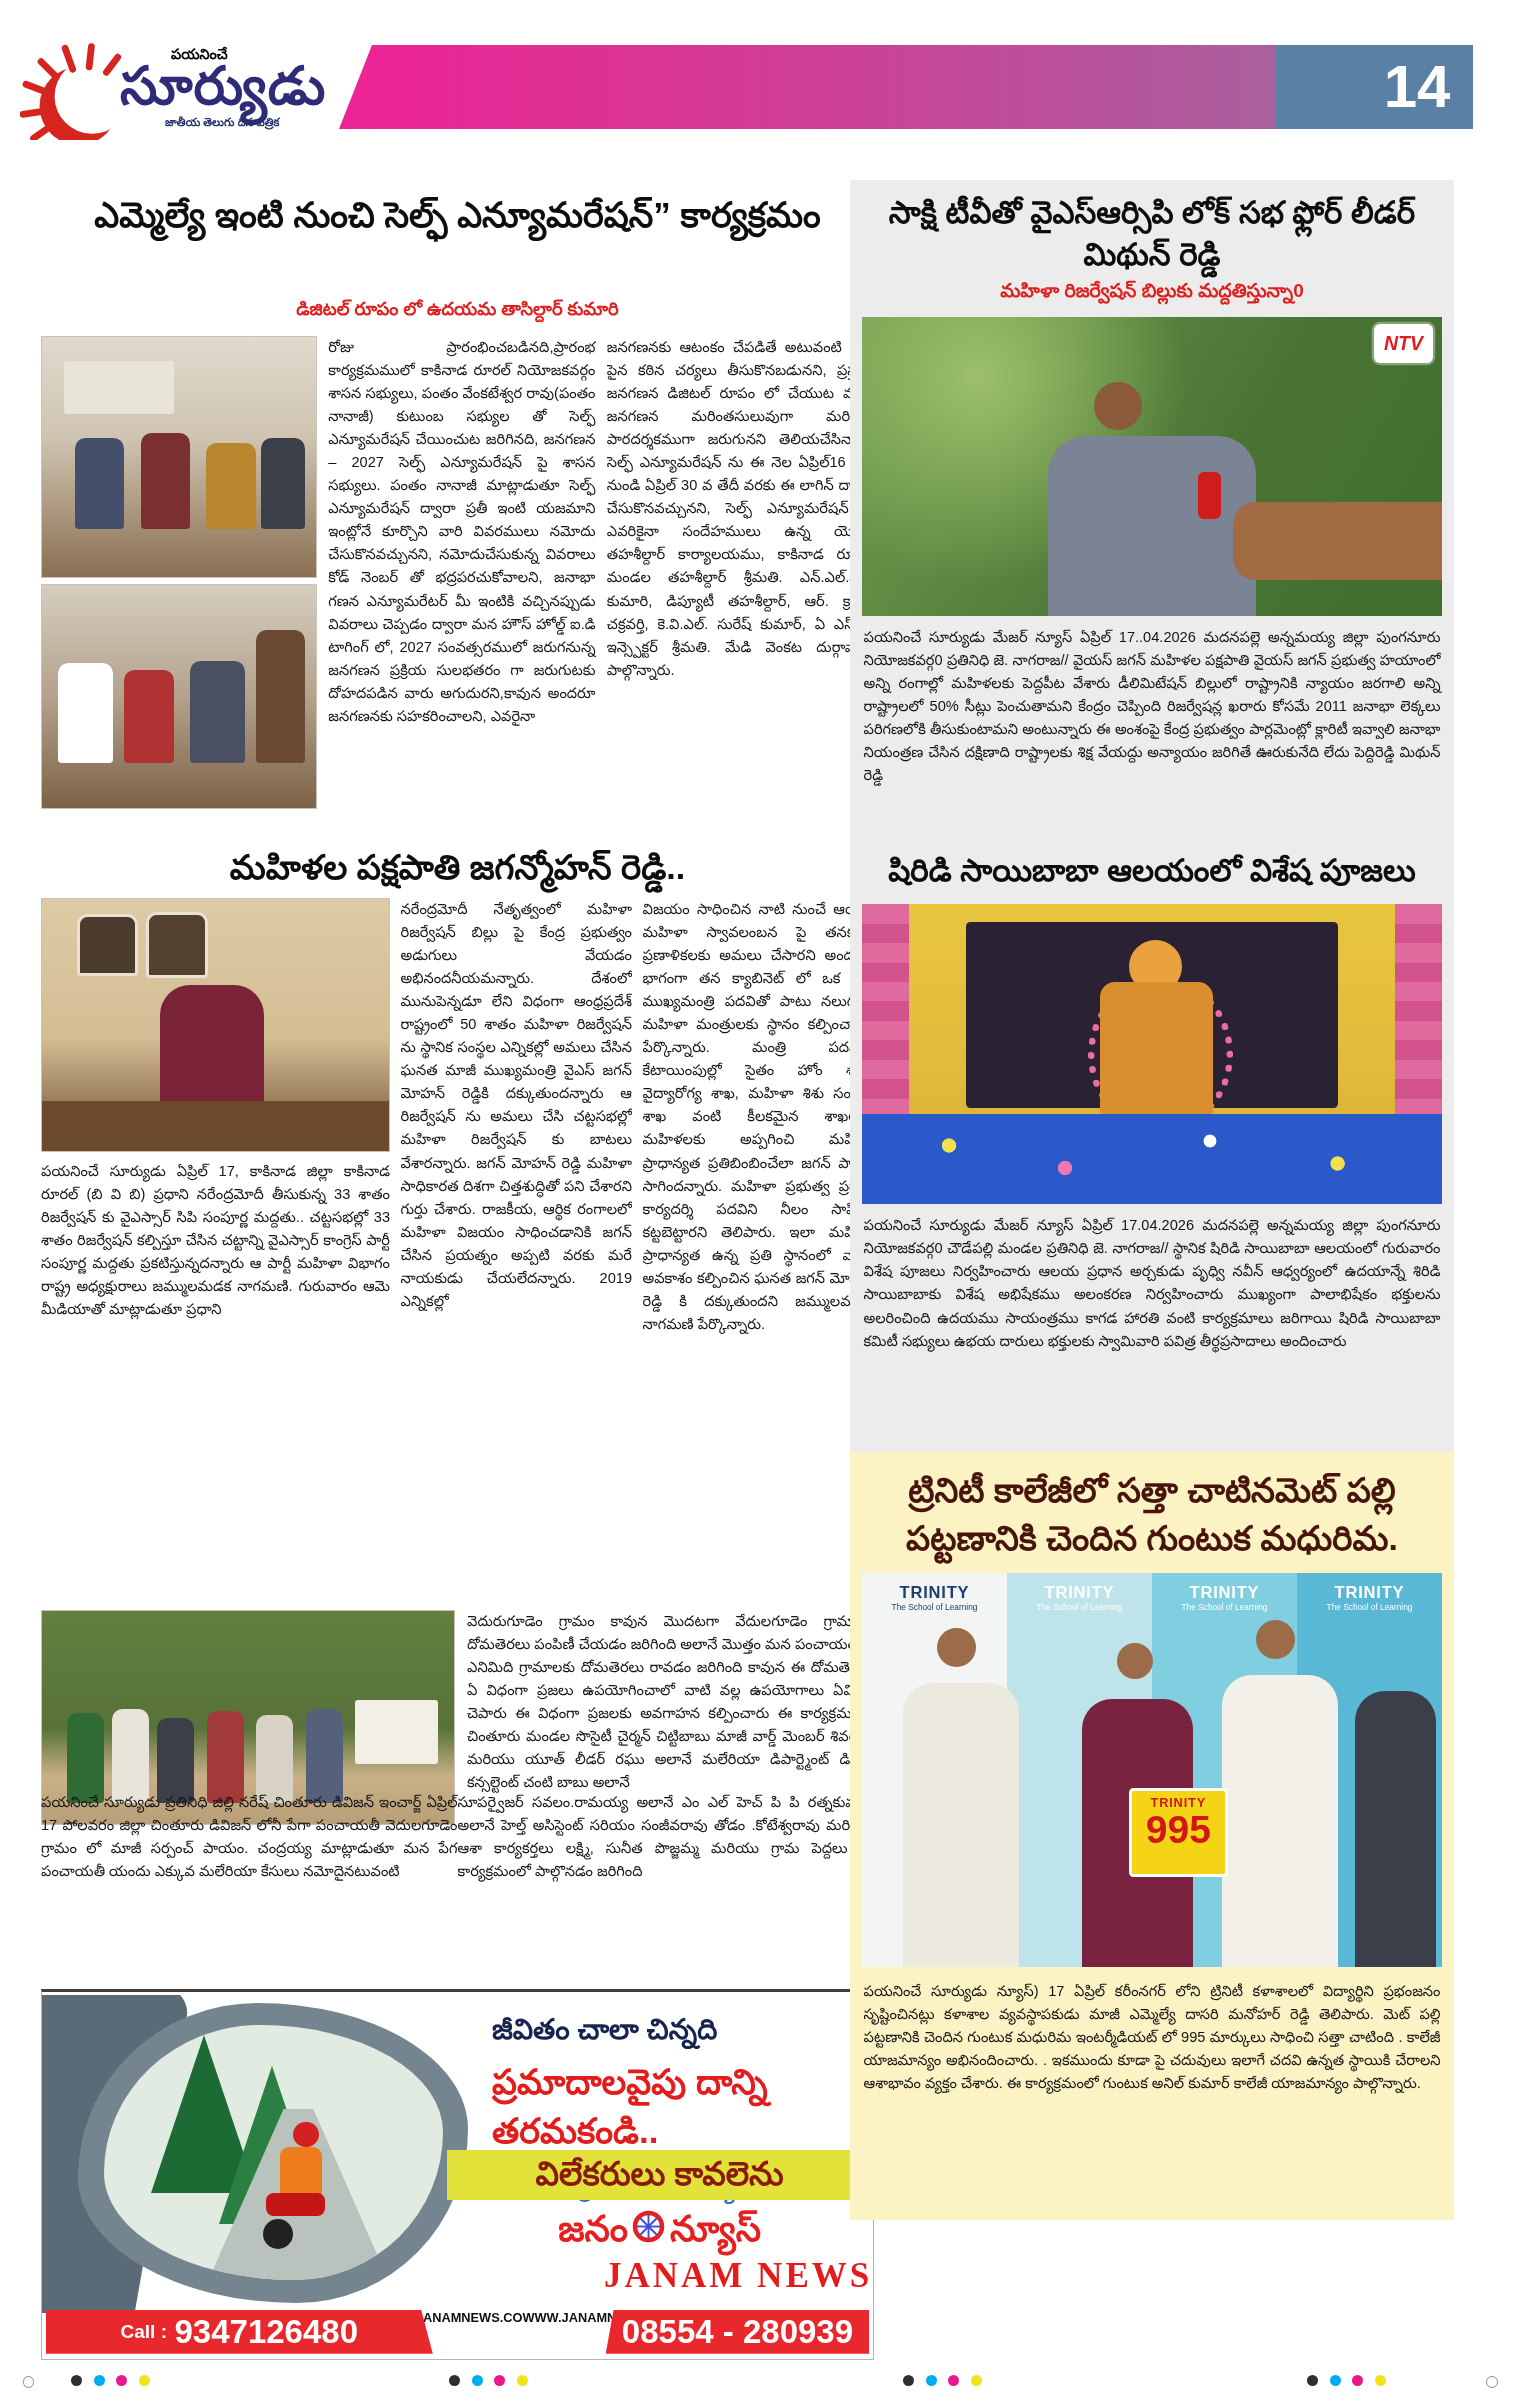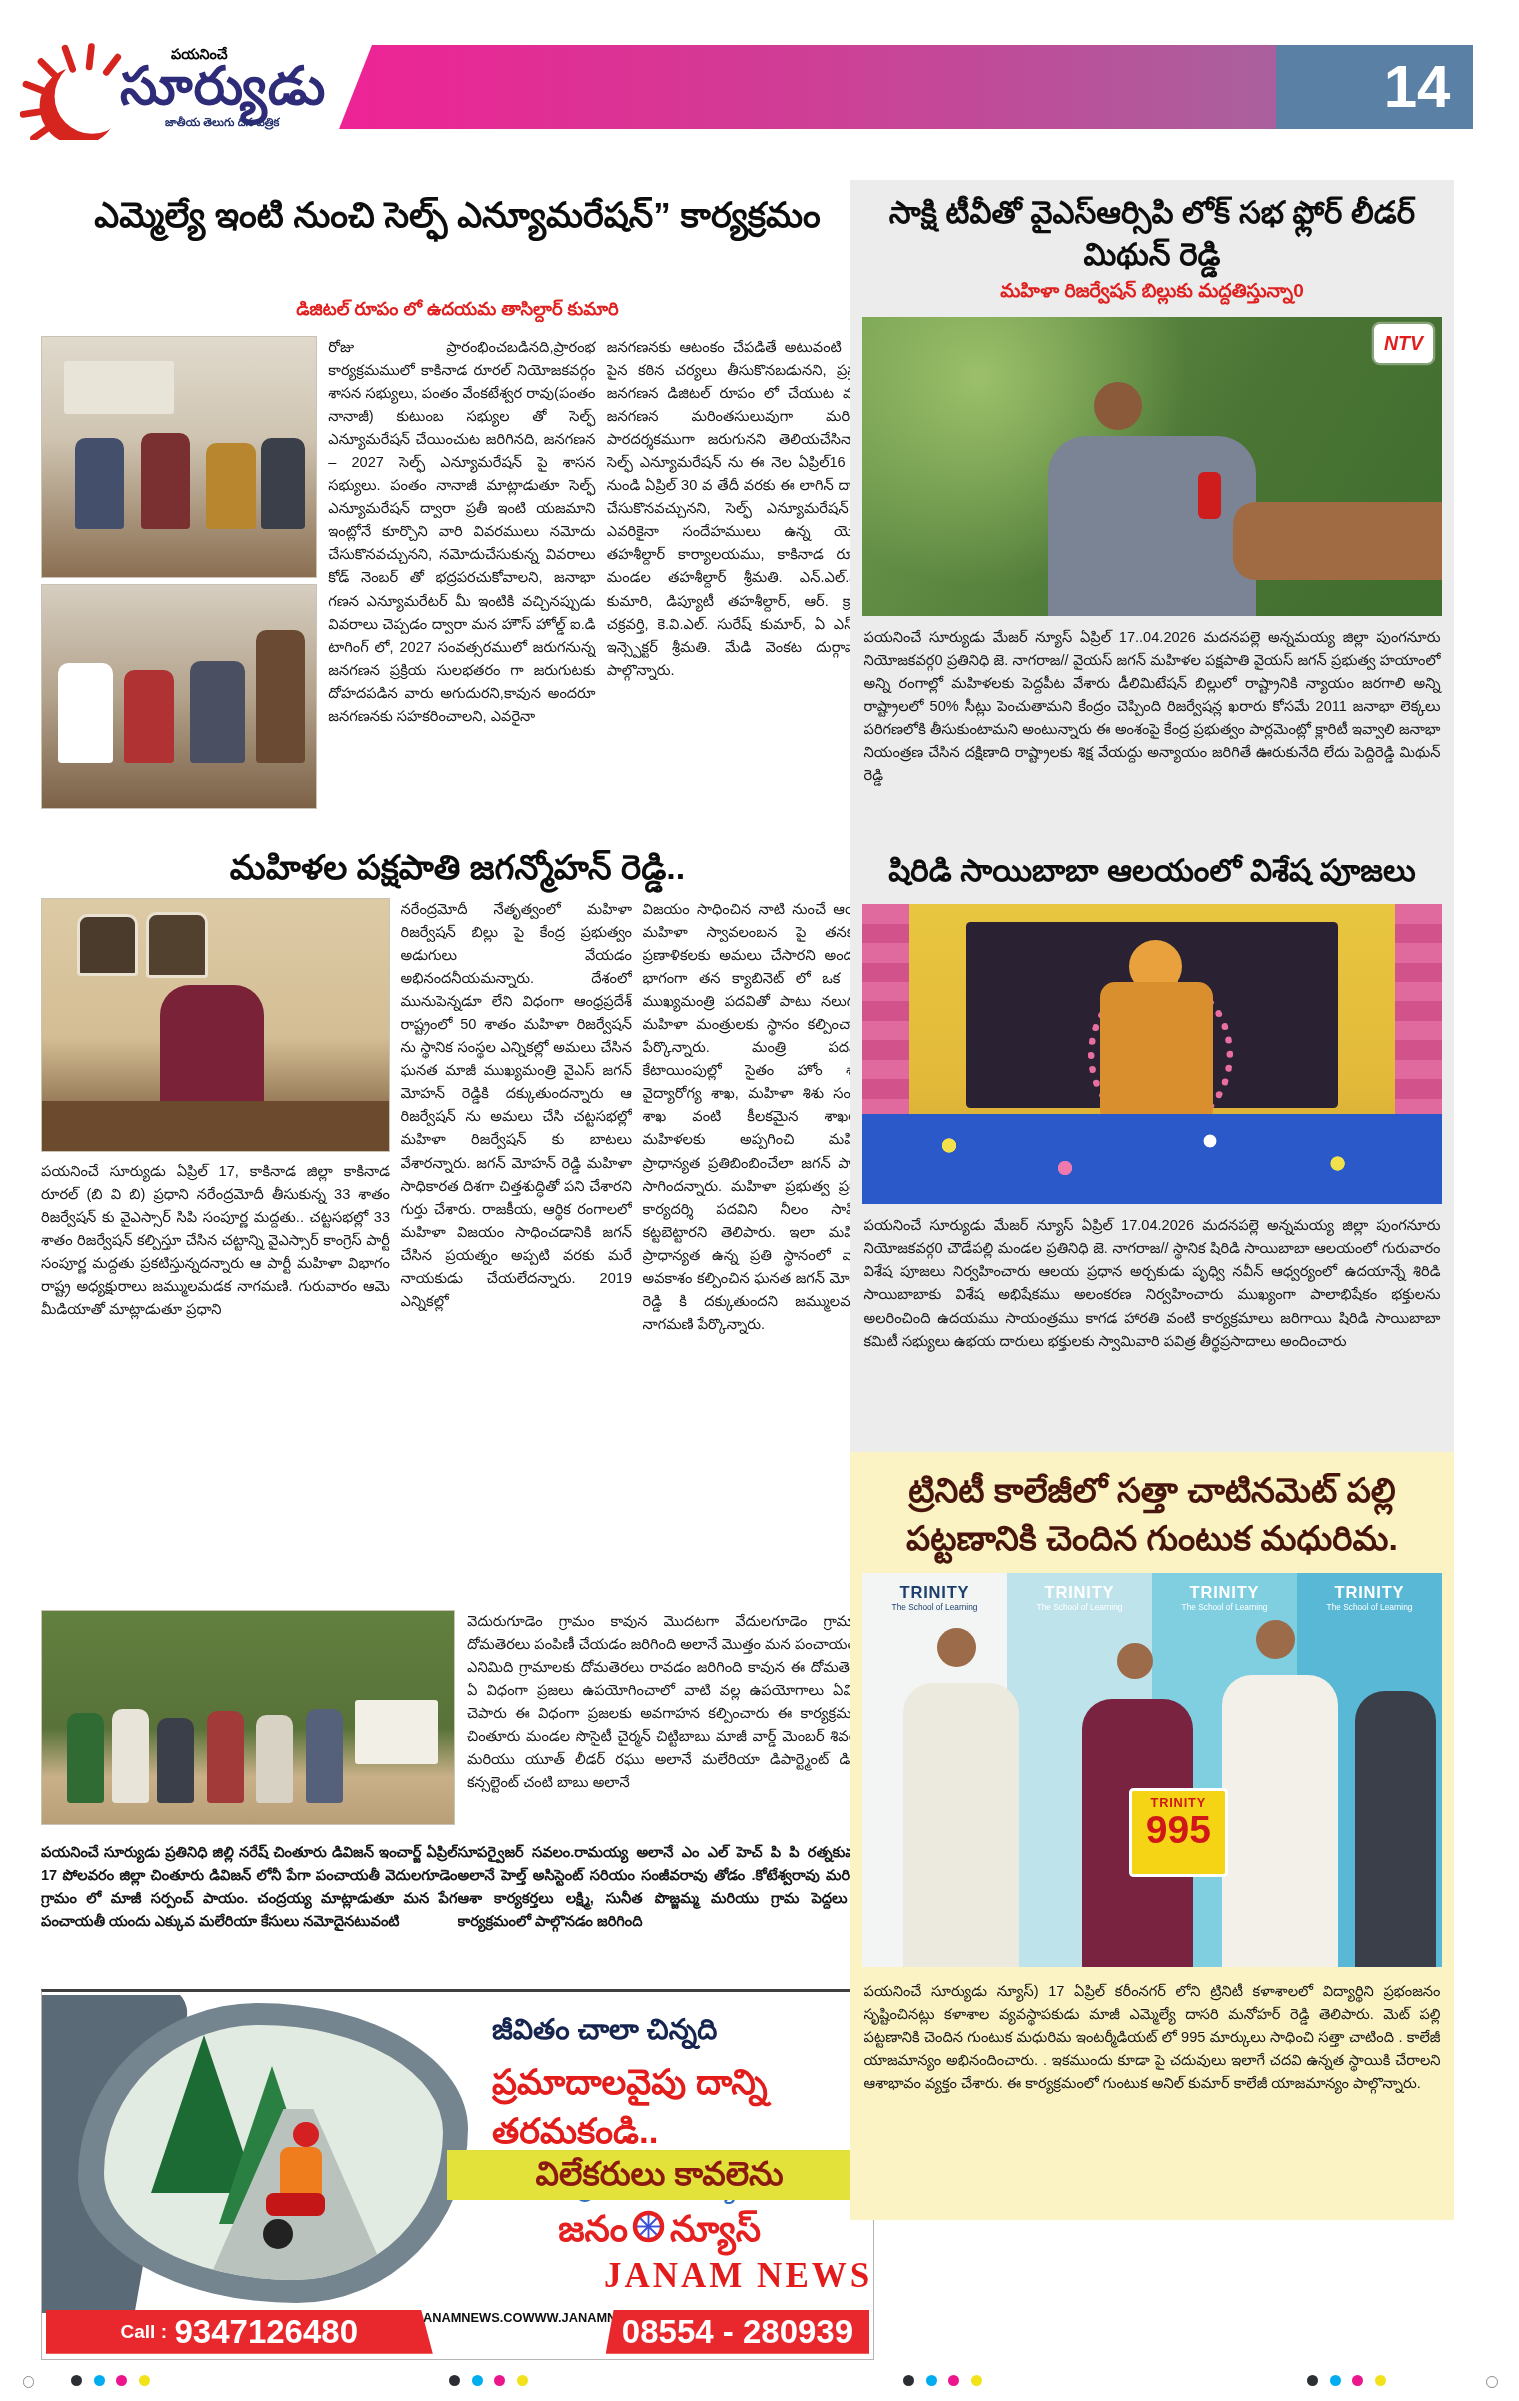--- a/index.html
+++ b/index.html
@@ -42,21 +42,21 @@
   .a2-body{position:absolute;left:41px;top:898px;width:833px;height:534px;display:flex;gap:10.5px;}
   .a2-col1{width:349px;display:flex;flex-direction:column;}
   .a2-photo{height:254px;margin-bottom:7.5px;background:linear-gradient(180deg,#ddcba6 0%,#d3bd94 55%,#6d4c2e 100%);}
   .a2-col{flex:1;}
 
   
   .a3-headline{top:1443px;font-size:34px;line-height:1.38;color:#c91607;}
   .a3-row1{position:absolute;left:41px;top:1610px;width:833px;height:215px;display:flex;gap:12px;}
   .a3-photo{width:414px;background:linear-gradient(180deg,#62803f 0%,#587239 55%,#c9b089 78%,#b99f78 100%);}
   .a3-colr{flex:1;}
-  .a3-row2{position:absolute;left:41px;top:1841px;width:833px;height:140px;display:flex;font-weight:bold;}
+  .a3-row2{position:absolute;left:41px;top:1791px;width:833px;height:140px;display:flex;}
   .a3-row2 .bodytext{flex:1;}
 
   
   .rblock{position:absolute;left:850px;width:604px;box-sizing:border-box;}
   .block-mithun{top:180px;height:655px;background:#ececec;}
   .block-shirdi{top:835px;height:617px;background:#ececec;}
   .block-trinity{top:1452px;height:768px;background:#fbf3c3;}
   .r-headline{text-align:center;font-weight:800;color:#0d0d0d;}
   .m-headline{padding-top:12px;font-size:31px;line-height:1.35;}
   .m-subhead{text-align:center;font-size:19px;font-weight:bold;color:#e01f1f;margin-top:4.5px;}

